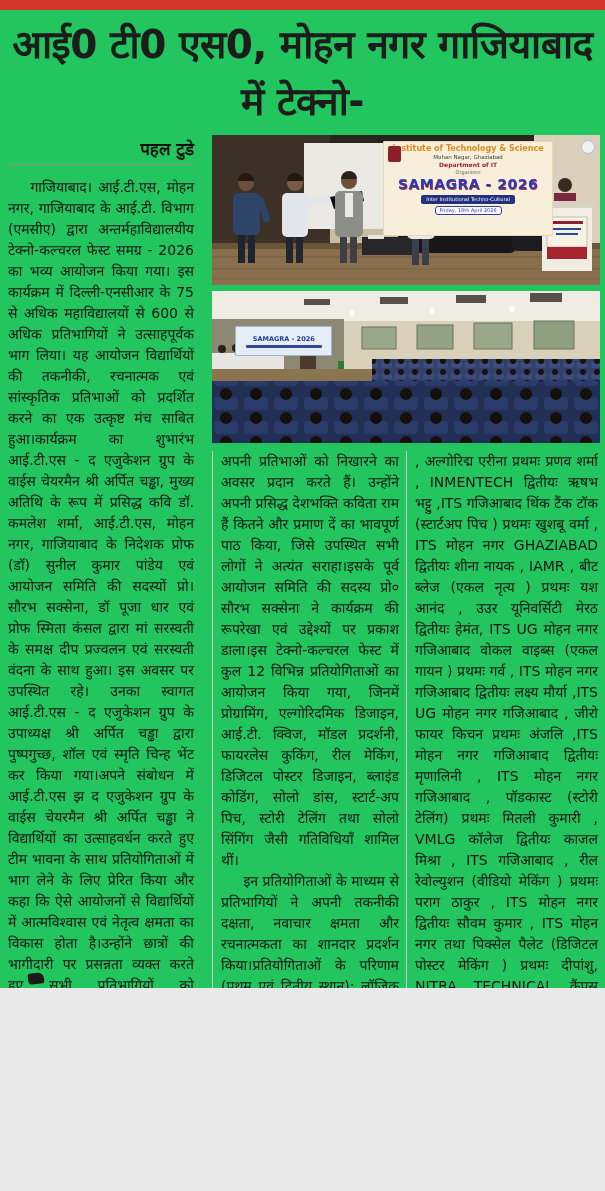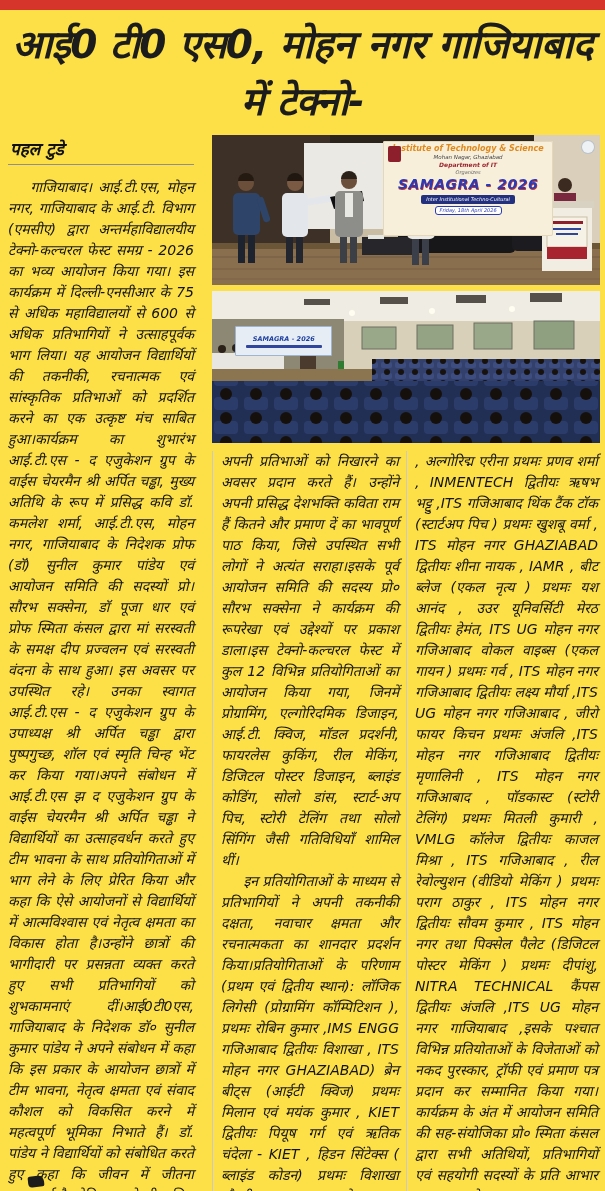--- a/index.html
+++ b/index.html
@@ -1,32 +1,32 @@
 <!DOCTYPE html>
 <html lang="hi"><head>
 <meta charset="utf-8">
 <style>
   * { margin:0; padding:0; box-sizing:border-box; }
   html,body { background:#e9e9e9; }
   body { font-family:"DejaVu Sans","Liberation Sans",sans-serif; }
   .page {
-    position:relative; width:605px; height:1191px; margin:0 auto;
-    background:#fde047; overflow:hidden; color:#171717;font-style:italic;
+    position:relative; width:605px; height:988px; margin:0 auto;
+    background:#22c55e; overflow:hidden; color:#171717;
   }
   .top-bar { height:10px; width:100%; }
   .headline {
     text-align:center; font-weight:700; color:#1c1c1c;
     font-size:39px; line-height:57px; margin:6px 4px 2px 4px;
     letter-spacing:-0.5px;
   }
   .headline .hl-line { display:block; }
   .body-row { display:flex; padding:3px 5px 0 8px; }
   .col1 { flex:0 0 192px; padding-right:6px; }
   .right-area { flex:1; padding-left:12px; }
-  .byline { font-size:17px; font-weight:700; color:#111; padding:2px 0 1px 2px; }
+  .byline { font-size:17px; font-weight:700; color:#111; padding:2px 0 1px 2px;text-align:right; }
   .byline-rule { border:none; border-top:1.5px solid #8f8f8f; margin:3px 0 12px 0; }
   .para {
     font-size:14px; line-height:21px; text-align:justify; color:#141414;
     text-justify:inter-word;
   }
   .indent { text-indent:1.6em; }
   .photo { position:relative; width:100%; overflow:hidden; background:#cfc6ae; }
   .photo1 { height:150px; margin-bottom:6px; }
   .photo2 { height:152px; margin-bottom:8px; }
   .photo svg { position:absolute; inset:0; display:block; }

